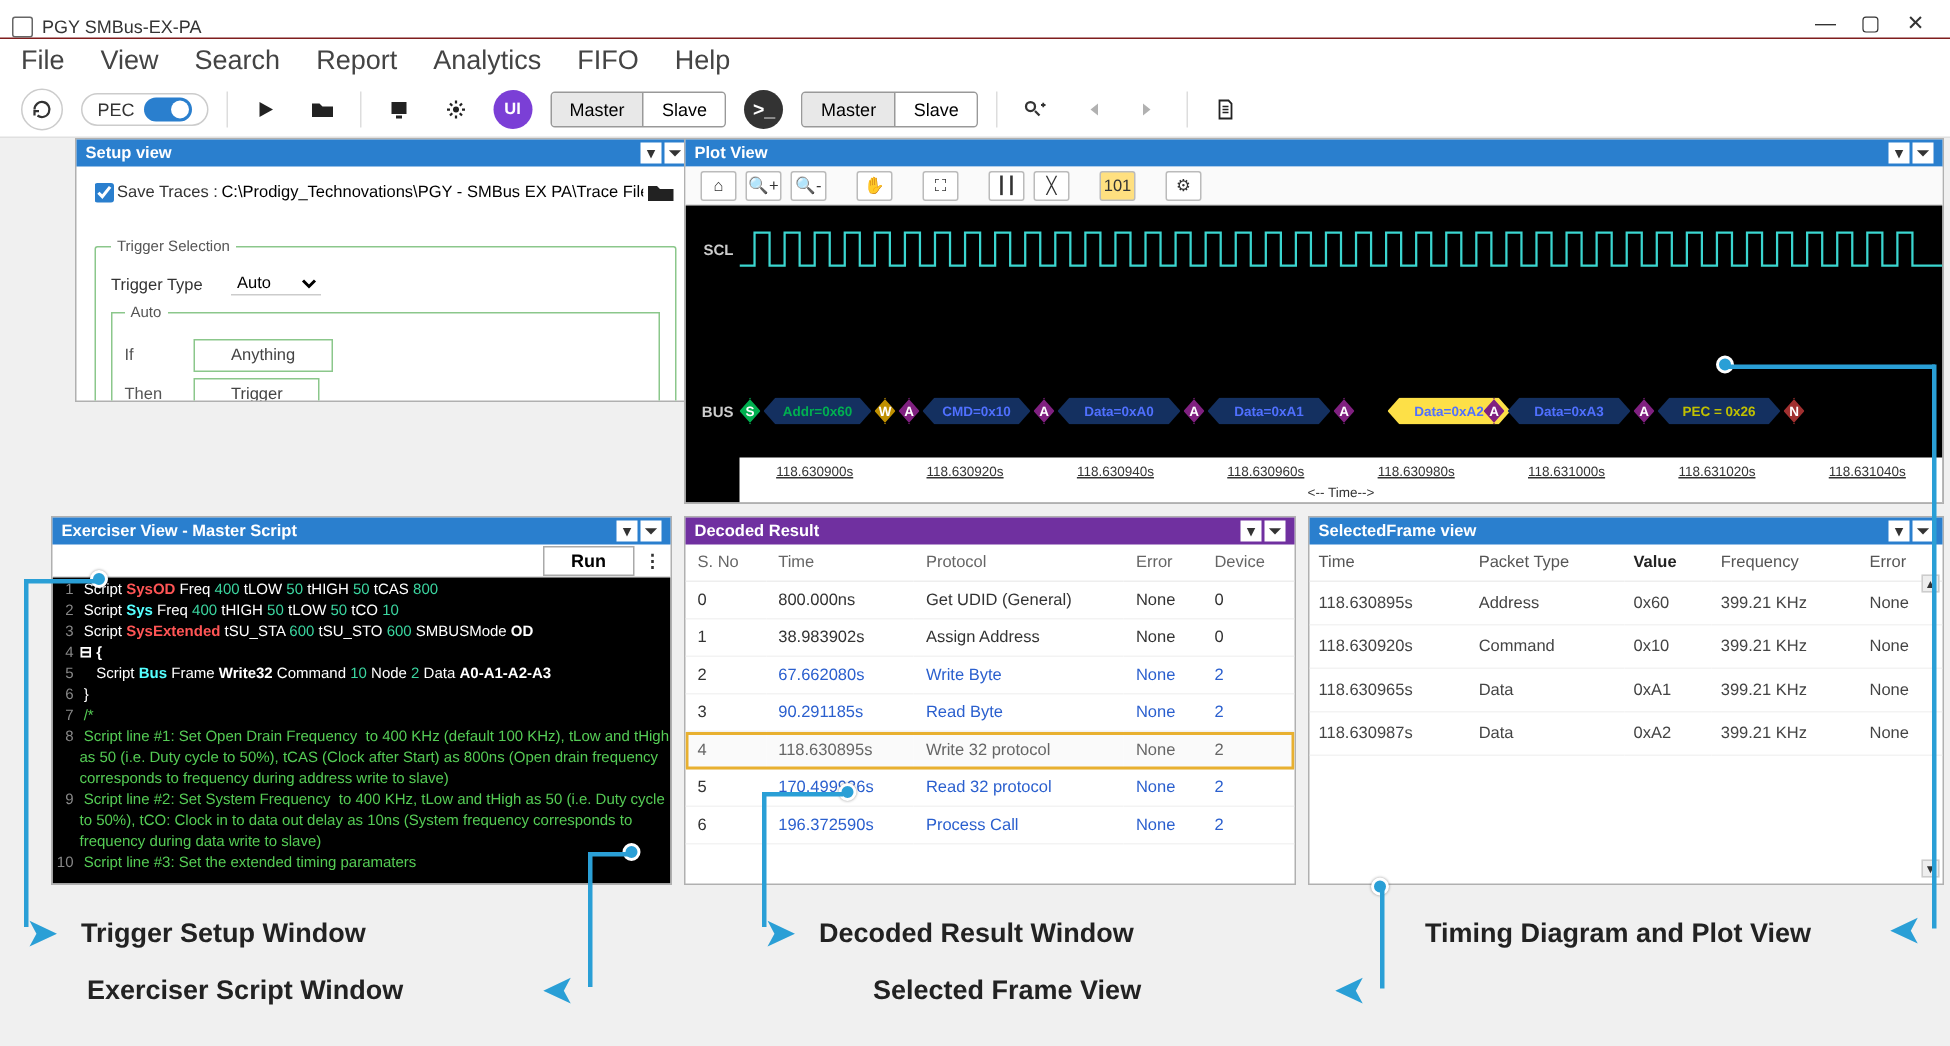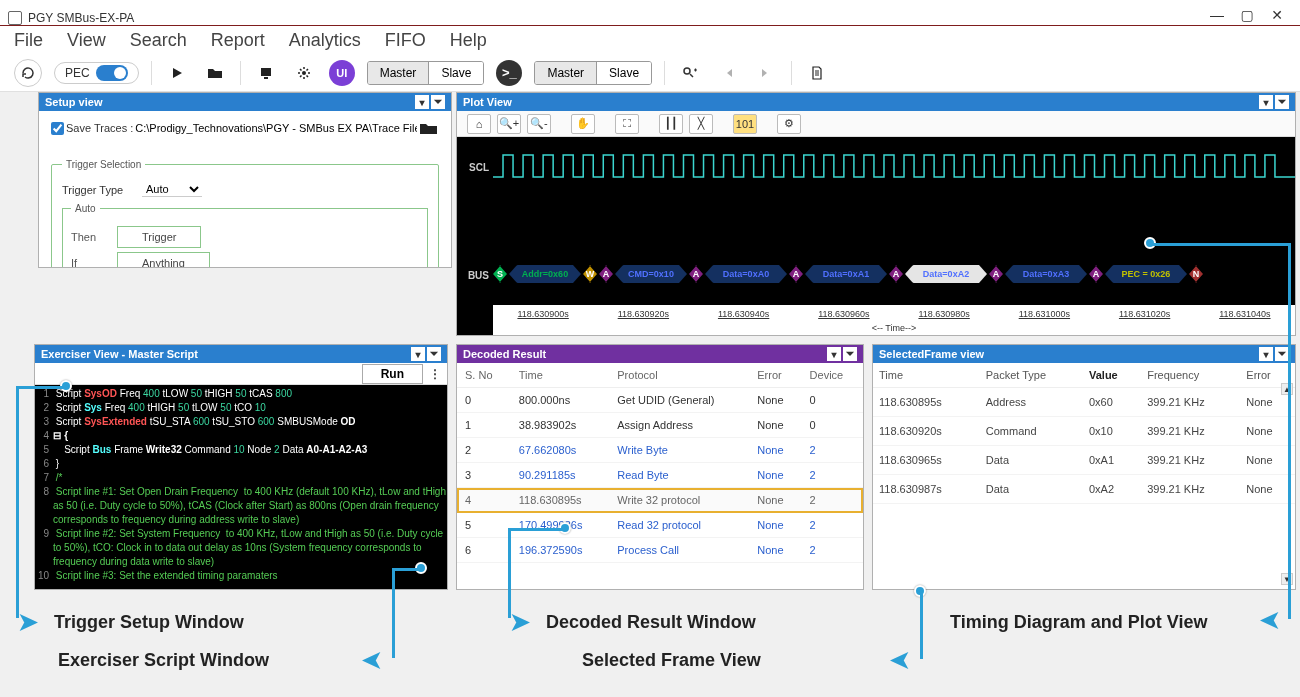--- a/index.html
+++ b/index.html
@@ -34,21 +34,21 @@
 .layout { position: absolute; top: 92px; left: 34px; right: 4px; height: 505px; }
 .panel { position: absolute; background: #fff; border: 1px solid #b0b0b0; display: flex; flex-direction: column; }
 .panel-header { height: 18px; display: flex; align-items: center; padding: 0 6px; font-size: 11px; color: #fff; font-weight: 600; }
 .panel-header .spacer { flex: 1; }
 .panel-header .hctrl { color: #333; background: #fff; width: 14px; height: 14px; display: flex; align-items: center; justify-content: center; margin-left: 2px; cursor: pointer; font-size: 10px; }
 .hdr-blue { background: #2a7fce; }
 .hdr-purple { background: #7030a0; }
 .panel-body { flex: 1; overflow: hidden; position: relative; }
 
 
-#p-setup { left: 4px; top: 0; width: 414px; height: 176px; justify-content: flex-end; }
+#p-setup { left: 16px; top: 0; width: 414px; height: 176px; justify-content: flex-end; }
 .setup-body { padding: 10px 12px; }
 .save-row { display: flex; align-items: center; gap: 2px; font-size: 11px; margin-bottom: 24px; }
 .save-row input[type=checkbox] { accent-color: #2a7fce; }
 .path-input { flex: 1; border: none; background: transparent; font-size: 11px; }
 .fieldset { border: 1px solid #8bc78b; border-radius: 2px; padding: 8px 10px; position: relative; }
 .fieldset legend { font-size: 10px; padding: 0 4px; color: #555; }
 .inner-fieldset { border: 1px solid #8bc78b; padding: 8px; margin-top: 6px; }
 .inner-fieldset legend { font-size: 10px; padding: 0 4px; }
 .trig-row { display: flex; align-items: center; gap: 10px; font-size: 11px; margin: 4px 0; }
 .trig-row label { width: 36px; color: #555; }
@@ -225,26 +225,26 @@
       </div>
       <fieldset class="fieldset">
         <legend>Trigger Selection</legend>
         <div class="trig-row">
           <span style="width:70px">Trigger Type</span>
           <select class="trig-select"><option>Auto</option></select>
         </div>
         <fieldset class="inner-fieldset">
           <legend>Auto</legend>
           <div class="trig-row">
+            <label>If</label>
+            <div class="trig-box">Anything</div>
+          </div>
+          <div class="trig-row">
             <label>Then</label>
             <div class="trig-box">Trigger</div>
-          </div>
-          <div class="trig-row">
-            <label>If</label>
-            <div class="trig-box">Anything</div>
           </div>
         </fieldset>
       </fieldset>
     </div>
   </div>
 
   <div id="p-plot" class="panel">
     <div class="panel-header hdr-blue">
       <span>Plot View</span>
       <span class="spacer"></span>
@@ -283,21 +283,21 @@
               <div class="bus-seg" style="left: 0px; width: 14px; background: rgb(0, 176, 80); color: rgb(255, 255, 255); justify-content: center;">S</div>
               <div class="bus-seg" style="left: 16px; width: 72px; background: rgb(20, 48, 96); color: rgb(0, 176, 80); justify-content: center;">Addr=0x60</div>
               <div class="bus-seg" style="left: 90px; width: 14px; background: rgb(192, 144, 0); color: rgb(255, 255, 255); justify-content: center;">W</div>
               <div class="bus-seg" style="left: 106px; width: 14px; background: rgb(128, 32, 128); color: rgb(255, 255, 255); justify-content: center;">A</div>
               <div class="bus-seg" style="left: 122px; width: 72px; background: rgb(20, 48, 96); color: rgb(80, 112, 255); justify-content: center;">CMD=0x10</div>
               <div class="bus-seg" style="left: 196px; width: 14px; background: rgb(128, 32, 128); color: rgb(255, 255, 255); justify-content: center;">A</div>
               <div class="bus-seg" style="left: 212px; width: 82px; background: rgb(20, 48, 96); color: rgb(80, 112, 255); justify-content: center;">Data=0xA0</div>
               <div class="bus-seg" style="left: 296px; width: 14px; background: rgb(128, 32, 128); color: rgb(255, 255, 255); justify-content: center;">A</div>
               <div class="bus-seg" style="left: 312px; width: 82px; background: rgb(20, 48, 96); color: rgb(80, 112, 255); justify-content: center;">Data=0xA1</div>
               <div class="bus-seg" style="left: 396px; width: 14px; background: rgb(128, 32, 128); color: rgb(255, 255, 255); justify-content: center;">A</div>
-              <div class="bus-seg" style="left: 412px; width: 82px; background: #e5e5e5; color: rgb(80, 112, 255); justify-content: center;">Data=0xA2</div>
+              <div class="bus-seg" style="left: 432px; width: 82px; background: #fde047; color: rgb(80, 112, 255); justify-content: center;">Data=0xA2</div>
               <div class="bus-seg" style="left: 496px; width: 14px; background: rgb(128, 32, 128); color: rgb(255, 255, 255); justify-content: center;">A</div>
               <div class="bus-seg" style="left: 512px; width: 82px; background: rgb(20, 48, 96); color: rgb(80, 112, 255); justify-content: center;">Data=0xA3</div>
               <div class="bus-seg" style="left: 596px; width: 14px; background: rgb(128, 32, 128); color: rgb(255, 255, 255); justify-content: center;">A</div>
               <div class="bus-seg" style="left: 612px; width: 82px; background: rgb(20, 48, 96); color: rgb(192, 192, 0); justify-content: center;">PEC = 0x26</div>
               <div class="bus-seg" style="left: 696px; width: 14px; background: rgb(160, 48, 48); color: rgb(255, 255, 255); justify-content: center;">N</div>
             </div>
         </div>
         <div class="timeline" id="time-ticks">
           <span>118.630900s</span>
             <span>118.630920s</span>

